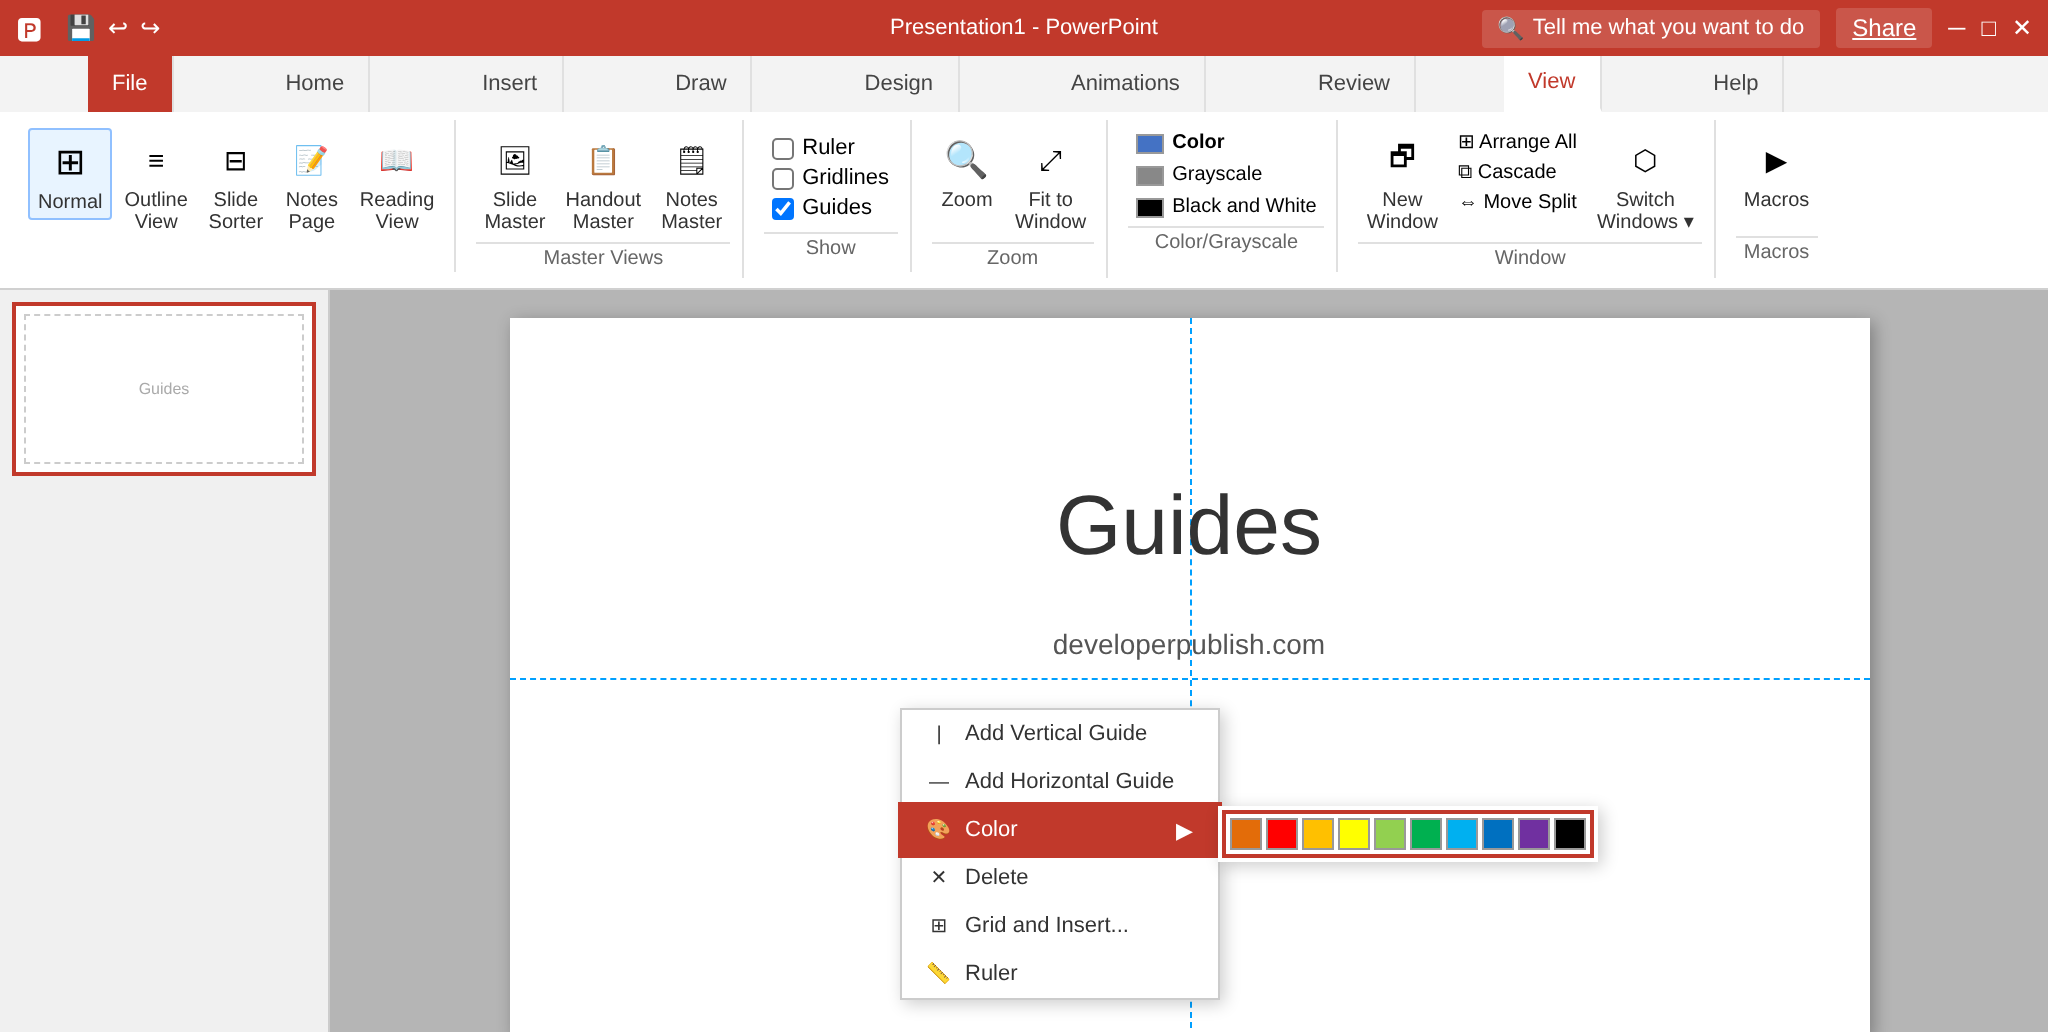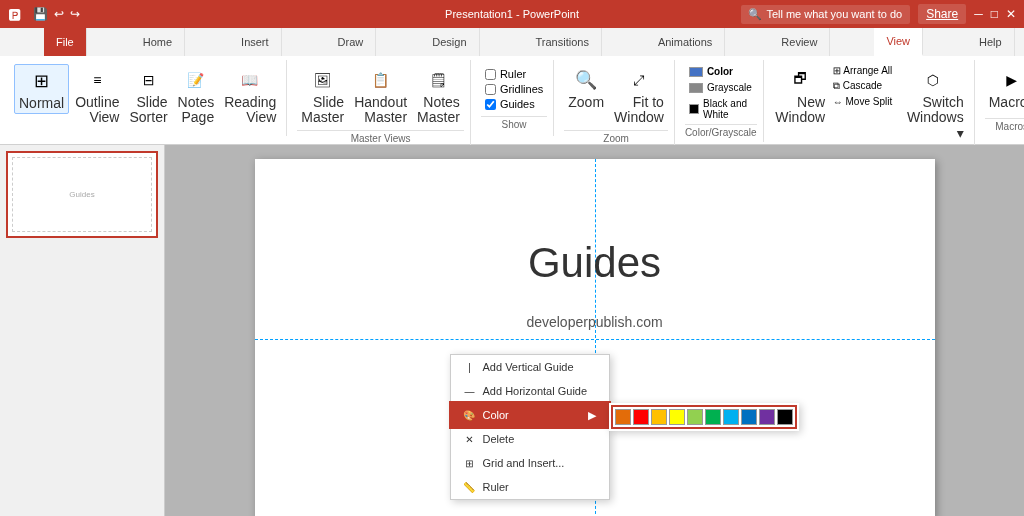--- a/index.html
+++ b/index.html
@@ -18,21 +18,21 @@
     .ribbon-tab { padding: 4px 12px; font-size: 11px; cursor: pointer; color: #444; border-right: 1px solid #e0e0e0; display: flex; align-items: center; margin-left: 44px; }
     .ribbon-tab.active { background: white; color: #c1392b; border-bottom: 2px solid white; }
     .ribbon-content { display: flex; padding: 4px 8px; gap: 4px; height: 88px; align-items: flex-start; }
 
     
     .ribbon-group { display: flex; flex-direction: column; border-right: 1px solid #e0e0e0; padding: 4px 6px; min-height: 76px; }
     .ribbon-group-items { display: flex; flex: 1; align-items: flex-start; gap: 2px; }
     .ribbon-group-label { font-size: 10px; color: #666; text-align: center; margin-top: 2px; padding-top: 2px; border-top: 1px solid #e0e0e0; }
     .ribbon-btn { display: flex; flex-direction: column; align-items: center; gap: 1px; padding: 2px 4px; cursor: pointer; border-radius: 2px; min-width: 36px; }
     .ribbon-btn .icon { width: 28px; height: 28px; display: flex; align-items: center; justify-content: center; font-size: 18px; }
-    .ribbon-btn .label { font-size: 14px; text-align: right; color: #333; line-height: 1.1; }
+    .ribbon-btn .label { font-size: 10px; text-align: center; color: #333; line-height: 1.1; }
     .ribbon-btn.active { background: #e8f4ff; border: 1px solid #90c0ff; }
 
     
     .check-group { display: flex; flex-direction: column; gap: 3px; padding: 4px; }
     .check-item { display: flex; align-items: center; gap: 4px; font-size: 11px; cursor: pointer; }
     .check-item input { width: 11px; height: 11px; }
 
     
     .color-group-items { display: flex; flex-direction: column; gap: 1px; }
     .color-option { display: flex; align-items: center; gap: 4px; font-size: 10px; padding: 2px 4px; cursor: pointer; }
@@ -89,21 +89,20 @@
   </div>
 </div>
 
 <div class="ribbon">
   <div class="ribbon-tabs">
     <div class="ribbon-tab" style="background:#c1392b;color:white;">File</div>
     <div class="ribbon-tab">Home</div>
     <div class="ribbon-tab">Insert</div>
     <div class="ribbon-tab">Draw</div>
     <div class="ribbon-tab">Design</div>
-    <div class="ribbon-tab">Transitions</div>
     <div class="ribbon-tab">Animations</div>
     <div class="ribbon-tab">Review</div>
     <div class="ribbon-tab active">View</div>
     <div class="ribbon-tab">Help</div>
   </div>
 
   <div class="ribbon-content">
 
     <div class="ribbon-group">
       <div class="ribbon-group-items">

